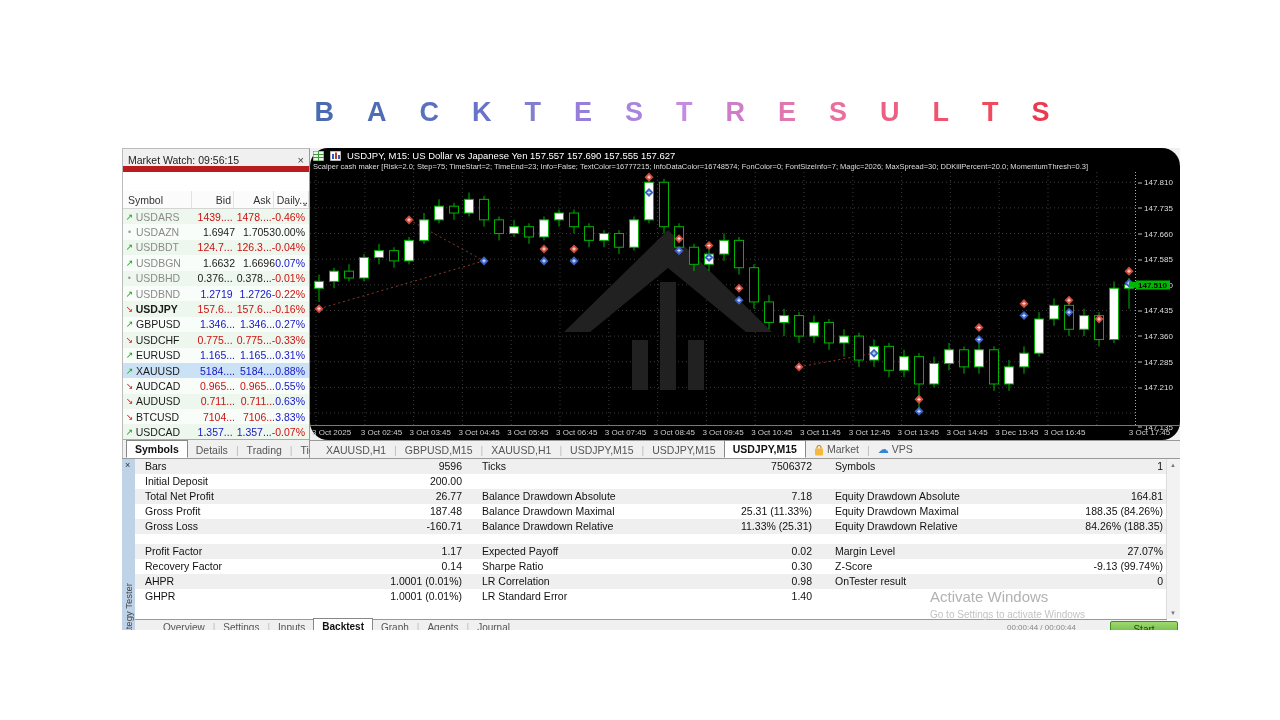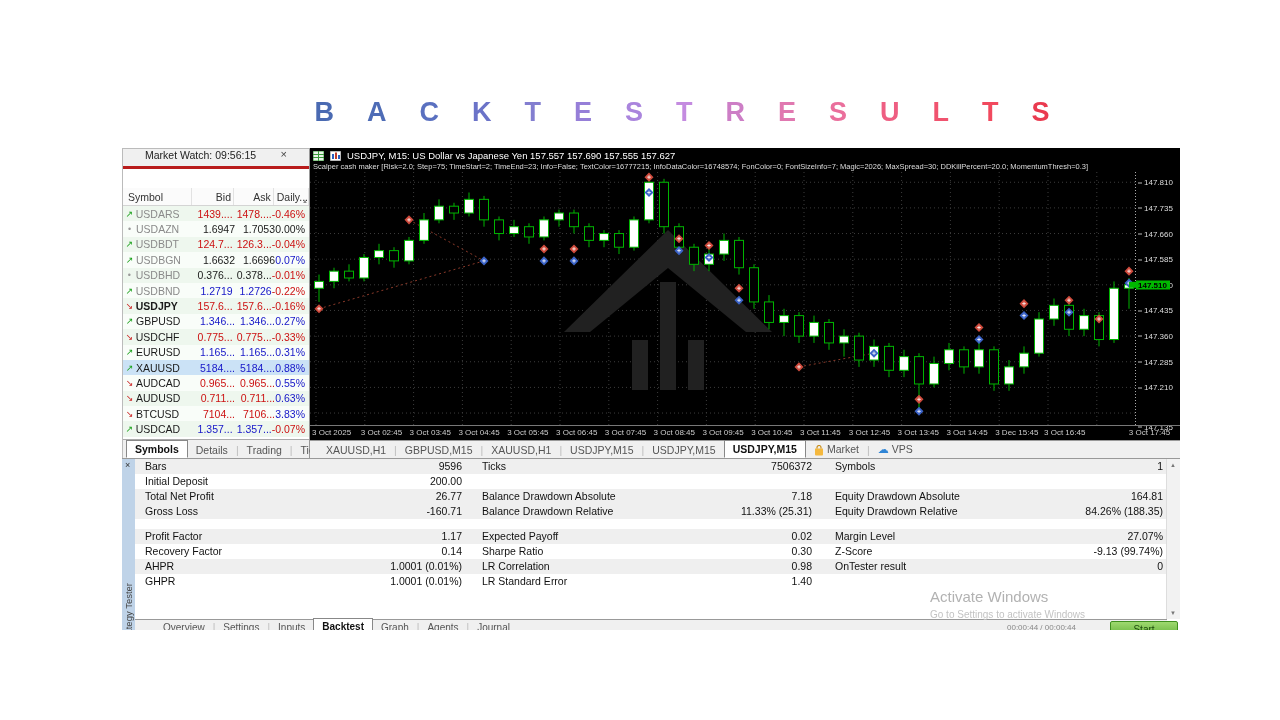--- a/index.html
+++ b/index.html
@@ -4,21 +4,21 @@
 <style>
   html,body{margin:0;padding:0;background:#fff;font-family:"Liberation Sans",sans-serif;}
   .stage{position:relative;width:1280px;height:720px;background:#fff;overflow:hidden;}
   
   .big-title{position:absolute;top:97px;left:0;width:1280px;display:flex;justify-content:center;gap:33px;
     font-size:27px;font-weight:bold;transform:translateX(42px);letter-spacing:0;}
   
   .app{position:absolute;left:122px;top:148px;width:1058px;height:482px;background:#f0f0f0;overflow:hidden;font-size:10.5px;color:#1a1a1a;}
   
   .mw{position:absolute;left:0;top:0;width:188px;height:310px;background:#fff;border-right:1px solid #999;border-top:1px solid #bbb;border-left:1px solid #bbb;box-sizing:border-box;}
-  .mw-titlebar{height:17px;background:#f0f0f0;border-bottom:3px solid #b91c1c;display:flex;align-items:flex-start;padding:0 22px;color:#222;}
+  .mw-titlebar{height:17px;background:#f0f0f0;border-bottom:6px solid #b91c1c;display:flex;align-items:flex-end;padding:0 5px;color:#222;}
   .mw-close{margin-left:auto;color:#444;font-size:11px;line-height:11px;}
   .mw-header{display:flex;align-items:center;height:17px;border-bottom:1px solid #d4d4d4;background:#fbfbfb;color:#333;position:relative;margin-top:19px;}
   .mw-header span{border-right:1px solid #e2e2e2;box-sizing:border-box;height:100%;display:flex;align-items:center;}
   .h-sym{width:70px;padding-left:5px;}
   .h-bid{width:42px;justify-content:flex-end;padding-right:2px;}
   .h-ask{width:40px;justify-content:flex-end;padding-right:2px;}
   .h-daily{flex:1;padding-left:3px;}
   .mw-scroll-up{position:absolute;right:1px;top:4px;font-size:6px;color:#888;border:none!important;}
   .mw-row{display:flex;align-items:center;height:15.4px;}
   .mw-row.even{background:#eef7ee;}
@@ -31,21 +31,21 @@
   .r-daily{flex:1;text-align:right;padding-right:4px;}
   .mw-add{display:flex;align-items:center;height:15px;color:#999;position:relative;}
   .mw-add .plus{width:13px;text-align:center;color:#18a018;font-weight:bold;}
   .mw-count{margin-left:auto;color:#666;padding-right:14px;}
   .mw-scroll-dn{position:absolute;right:1px;top:4px;font-size:6px;color:#888;}
   .mw-tabs{position:absolute;bottom:0;left:0;right:0;height:18px;background:#f0f0f0;border-top:1px solid #aaa;display:flex;align-items:flex-end;padding-left:3px;color:#555;}
   .tab{padding:2px 8px 2px 8px;white-space:nowrap;}
   .tab.active{background:#fff;border:1px solid #888;border-bottom:1px solid #fff;font-weight:bold;color:#111;}
   .sep{color:#bbb;padding:2px 0;}
   
-  .chart-win{position:absolute;left:188px;top:0;width:870px;height:292px;background:#000;}
+  .chart-win{position:absolute;left:188px;top:0;width:870px;height:292px;background:#000;border-radius:18px;}
   .chart-titlebar{height:13px;display:flex;align-items:center;gap:3px;padding:1px 0 0 3px;color:#fff;font-size:9.5px;white-space:nowrap;}
   .chart-ea{height:11px;color:#ddd;font-size:7.5px;white-space:nowrap;overflow:hidden;padding-left:3px;}
   .plot{position:absolute;left:0;top:24px;width:826px;height:253px;}
   .plot svg{position:absolute;left:0;top:0;}
   .scale{position:absolute;left:826px;top:24px;width:44px;height:253px;}
   .ptick{position:absolute;left:2px;font-size:8px;color:#ddd;transform:translateY(-50%);white-space:nowrap;}
   .ptick i{display:inline-block;width:4px;height:1px;background:#bbb;vertical-align:middle;margin-right:2px;}
   .pcur{position:absolute;left:0;background:#00b800;color:#000;font-size:8px;font-weight:bold;padding:0 3px 0 2px;transform:translateY(-50%);}
   .taxis{position:absolute;left:0;top:277px;width:870px;height:15px;border-top:1px solid #787878;}
   .ttick{position:absolute;top:2px;font-size:8px;color:#ccc;white-space:nowrap;}
@@ -620,20 +620,28 @@
             <span class="tv1">200.00</span>
           </div>
           <div class="t-row odd">
             <span class="tl1">Total Net Profit</span>
             <span class="tv1">26.77</span>
             <span class="tl2">Balance Drawdown Absolute</span>
             <span class="tv2">7.18</span>
             <span class="tl3">Equity Drawdown Absolute</span>
             <span class="tv3">164.81</span>
           </div>
+          <div class="t-row ">
+            <span class="tl1">Gross Profit</span>
+            <span class="tv1">187.48</span>
+            <span class="tl2">Balance Drawdown Maximal</span>
+            <span class="tv2">25.31 (11.33%)</span>
+            <span class="tl3">Equity Drawdown Maximal</span>
+            <span class="tv3">188.35 (84.26%)</span>
+          </div>
           <div class="t-row odd">
             <span class="tl1">Gross Loss</span>
             <span class="tv1">-160.71</span>
             <span class="tl2">Balance Drawdown Relative</span>
             <span class="tv2">11.33% (25.31)</span>
             <span class="tl3">Equity Drawdown Relative</span>
             <span class="tv3">84.26% (188.35)</span>
           </div>
           <div class="t-row spacer"></div>
           <div class="t-row odd">

